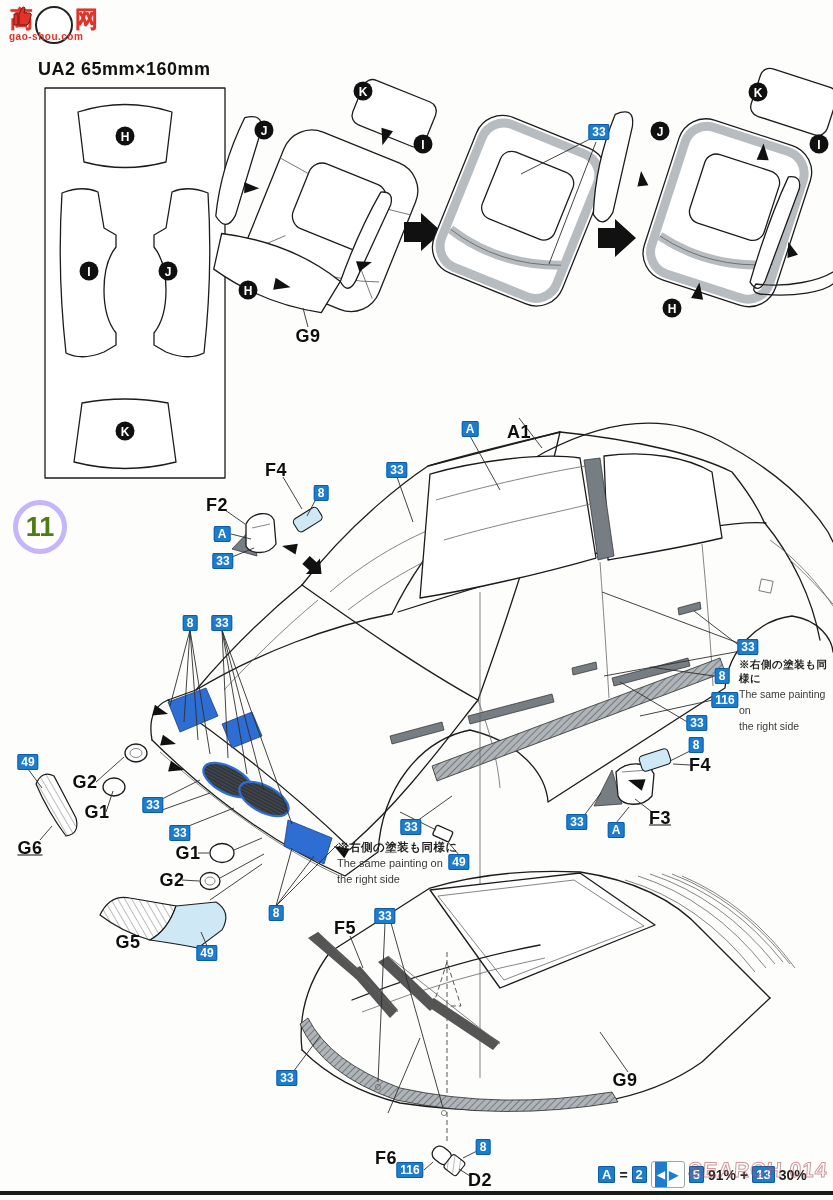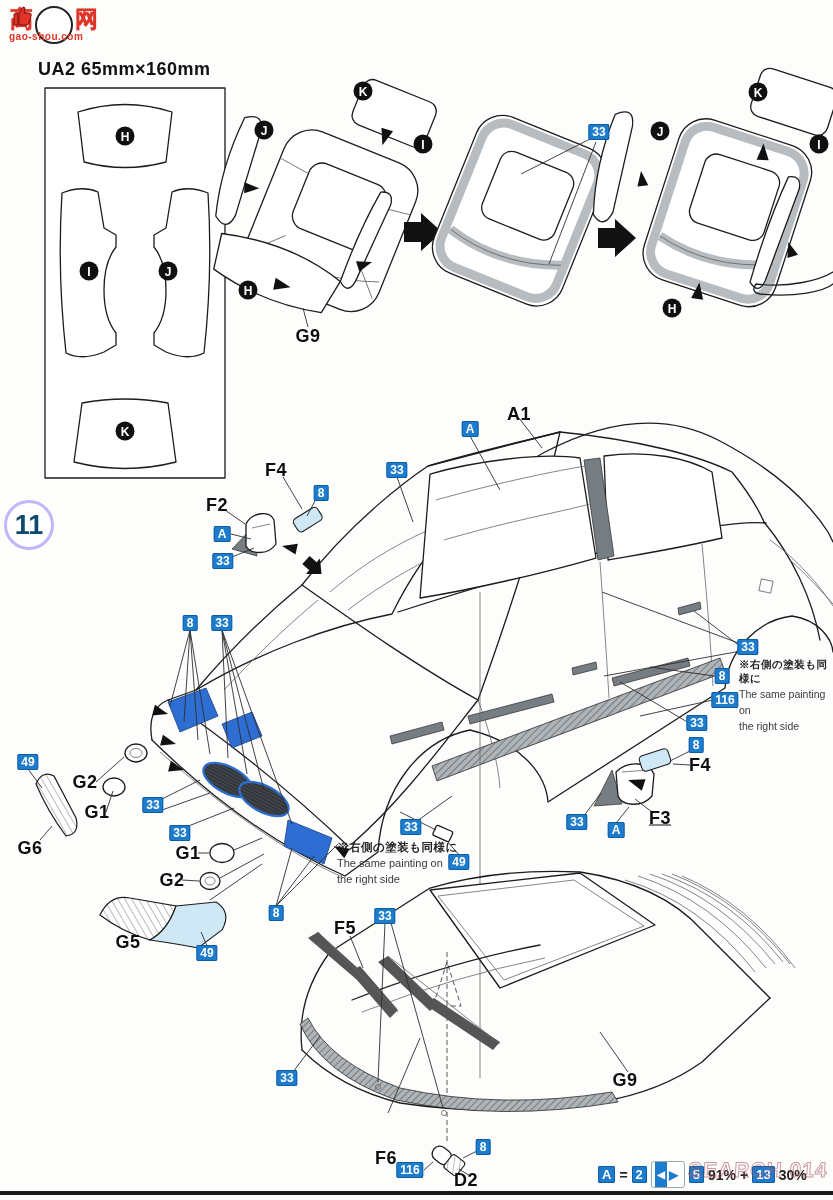--- a/index.html
+++ b/index.html
@@ -22,23 +22,23 @@
       box-shadow:inset 0 0 0 1px #0e5ca6;white-space:nowrap;}
   .pl{position:absolute;transform:translate(-50%,-50%);color:#0e0e0e;font-weight:bold;
       font-size:18px;white-space:nowrap;letter-spacing:.5px;}
   .cl{position:absolute;transform:translate(-50%,-50%);width:19px;height:19px;border-radius:50%;
       background:#101010;color:#fff;font-weight:bold;font-size:12px;display:flex;
       align-items:center;justify-content:center;}
   .note{position:absolute;color:#222;}
   .note .jp{font-size:11.5px;font-weight:bold;letter-spacing:.5px;}
   .note .en{font-size:11px;color:#3a3a3a;line-height:16px;}
   .sheet-title{position:absolute;left:38px;top:59px;font-size:18px;font-weight:bold;color:#111;letter-spacing:.5px;}
-  .step-circle{position:absolute;left:4px;top:500px;width:44px;height:44px;border:3px solid #c4b5fd;
+  .step-circle{position:absolute;left:13px;top:500px;width:44px;height:44px;border:5px solid #c4b5fd;
       border-radius:50%;display:flex;align-items:center;justify-content:center;
-      font-size:27px;font-weight:bold;color:#0c4a6e;background:#fff;}
+      font-size:27px;font-weight:bold;color:#4d7c0f;background:#fff;}
   .legend{position:absolute;left:598px;top:1161px;display:flex;align-items:center;gap:4px;
       font-weight:bold;font-size:14px;color:#222;}
   .legend .bbx{position:static;transform:none;background:#1e7ccd;color:#fff;font-size:13px;
       padding:1px 4px;border-radius:2px;box-shadow:inset 0 0 0 1px #0e5ca6;}
   .swap{width:32px;height:25px;border:1px solid #9aa;background:#fff;border-radius:3px;
       display:flex;align-items:center;justify-content:center;overflow:hidden;}
   .swap .l{background:#1e7ccd;color:#fff;font-size:10px;height:100%;display:flex;align-items:center;padding:0 2px;}
   .swap .r{color:#1e7ccd;font-size:12px;padding:0 2px;}
   .wm-footer{position:absolute;left:688px;top:1158px;font-size:21px;font-weight:bold;
       letter-spacing:1px;color:rgba(255,255,255,0.05);-webkit-text-stroke:1px rgba(165,70,80,.55);
@@ -294,34 +294,34 @@
         <div class="pl" style="left: 308px; top: 336px;">G9</div>
         <div class="bb" style="left: 599px; top: 132px;">33</div>
         <div class="cl" style="left: 660px; top: 131px;">J</div>
         <div class="cl" style="left: 758px; top: 92px;">K</div>
         <div class="cl" style="left: 819px; top: 144px;">I</div>
         <div class="cl" style="left: 672px; top: 308px;">H</div>
         <div class="cl" style="left: 125px; top: 136px;">H</div>
         <div class="cl" style="left: 89px; top: 271px;">I</div>
         <div class="cl" style="left: 168px; top: 271px;">J</div>
         <div class="cl" style="left: 125px; top: 431px;">K</div>
-        <div class="pl" style="left: 519px; top: 414px;">A1</div>
+        <div class="pl" style="left: 519px; top: 432px;">A1</div>
         <div class="bb" style="left: 470px; top: 429px;">A</div>
         <div class="bb" style="left: 397px; top: 470px;">33</div>
         <div class="pl" style="left: 276px; top: 470px;">F4</div>
         <div class="bb" style="left: 321px; top: 493px;">8</div>
         <div class="pl" style="left: 217px; top: 505px;">F2</div>
         <div class="bb" style="left: 222px; top: 534px;">A</div>
         <div class="bb" style="left: 223px; top: 561px;">33</div>
         <div class="bb" style="left: 190px; top: 623px;">8</div>
         <div class="bb" style="left: 222px; top: 623px;">33</div>
         <div class="bb" style="left: 28px; top: 762px;">49</div>
         <div class="pl" style="left: 85px; top: 782px;">G2</div>
         <div class="pl" style="left: 97px; top: 812px;">G1</div>
-        <div class="pl" style="left: 30px; top: 848px;">G6</div>
+        <div class="pl" style="left: 30px; top: 848px; text-decoration: underline;">G6</div>
         <div class="bb" style="left: 153px; top: 805px;">33</div>
         <div class="bb" style="left: 180px; top: 833px;">33</div>
         <div class="pl" style="left: 188px; top: 853px;">G1</div>
         <div class="pl" style="left: 172px; top: 880px;">G2</div>
         <div class="pl" style="left: 128px; top: 942px;">G5</div>
         <div class="bb" style="left: 207px; top: 953px;">49</div>
         <div class="bb" style="left: 276px; top: 913px;">8</div>
         <div class="bb" style="left: 459px; top: 862px;">49</div>
         <div class="pl" style="left: 345px; top: 928px;">F5</div>
         <div class="bb" style="left: 385px; top: 916px;">33</div>
@@ -333,21 +333,21 @@
         <div class="pl" style="left: 700px; top: 765px;">F4</div>
         <div class="pl" style="left: 660px; top: 818px; text-decoration: underline;">F3</div>
         <div class="bb" style="left: 616px; top: 830px;">A</div>
         <div class="bb" style="left: 577px; top: 822px;">33</div>
         <div class="bb" style="left: 411px; top: 827px;">33</div>
         <div class="bb" style="left: 287px; top: 1078px;">33</div>
         <div class="pl" style="left: 386px; top: 1122px; margin-top: 36px;">F6</div>
         <div class="pl" style="left: 625px; top: 1080px;">G9</div>
         <div class="bb" style="left: 483px; top: 1147px;">8</div>
         <div class="bb" style="left: 410px; top: 1170px;">116</div>
-        <div class="pl" style="left: 466px; top: 1180px;">D2</div>
+        <div class="pl" style="left: 480px; top: 1180px;">D2</div>
       </div>
 
     <div class="legend">
       <span class="bbx">A</span>
       <span>=</span>
       <span class="bbx">2</span>
       <span class="swap">
         <span class="l">◀</span>
         <span class="r">▶</span>
       </span>

